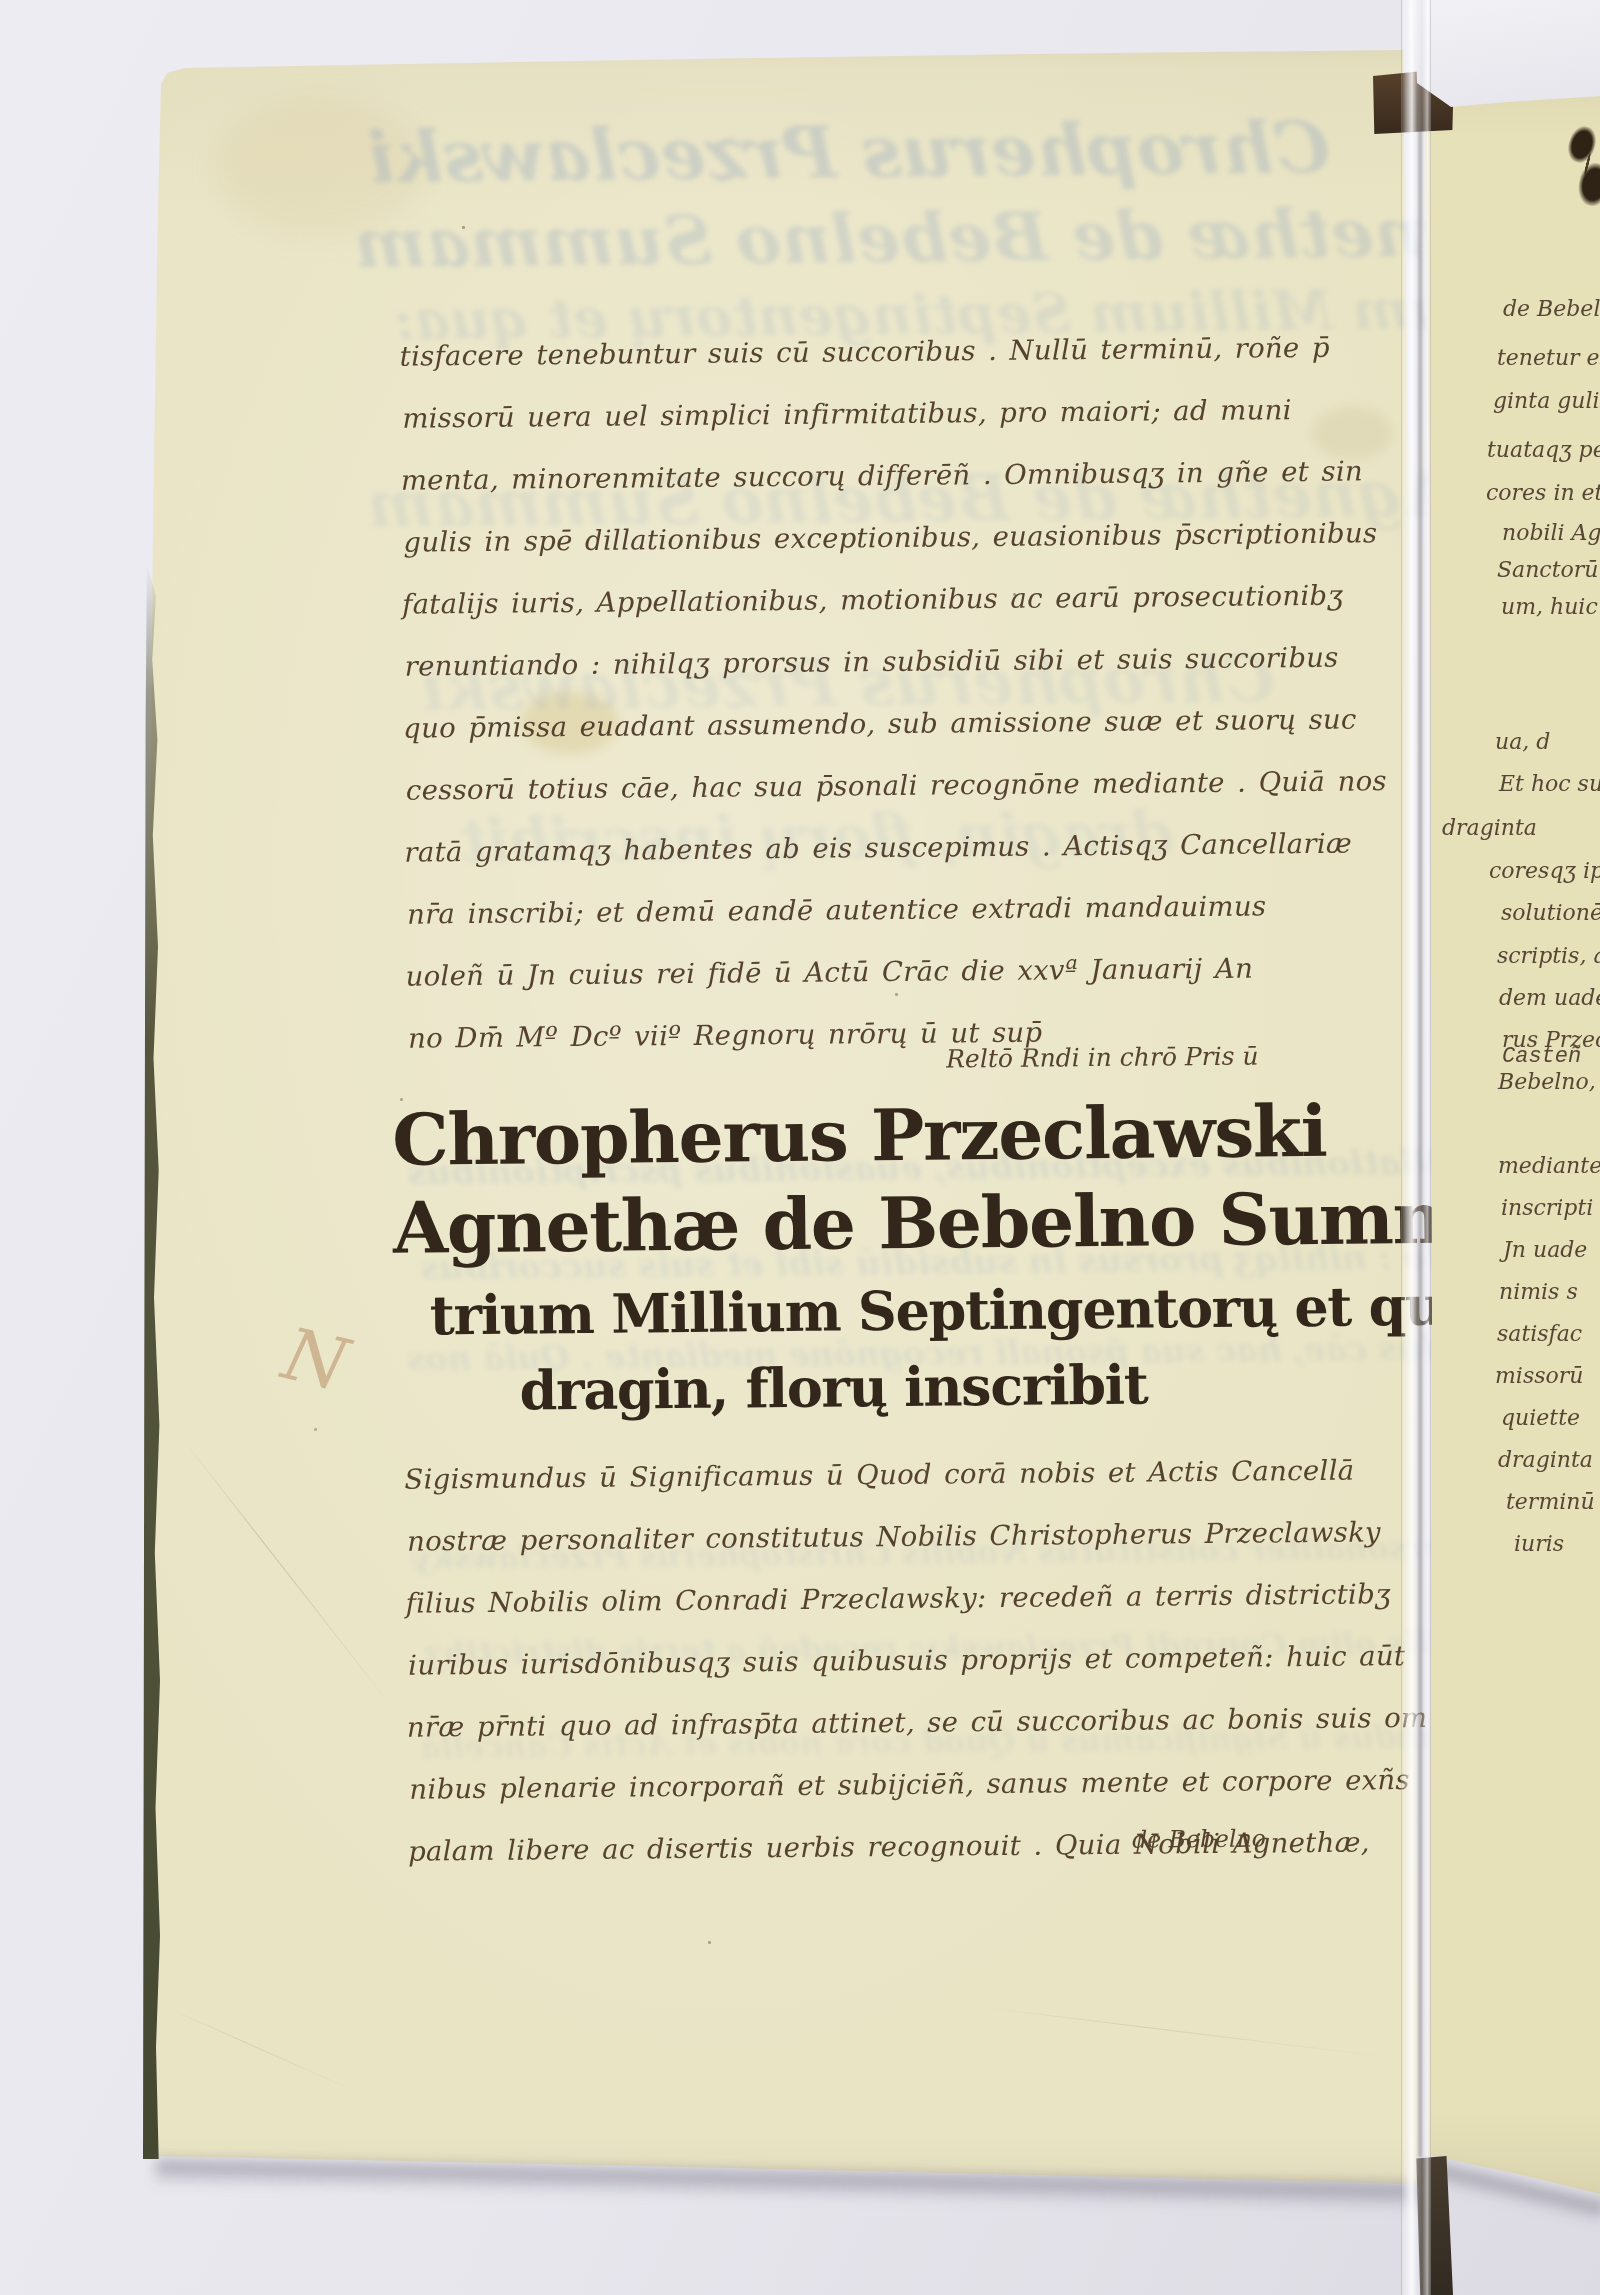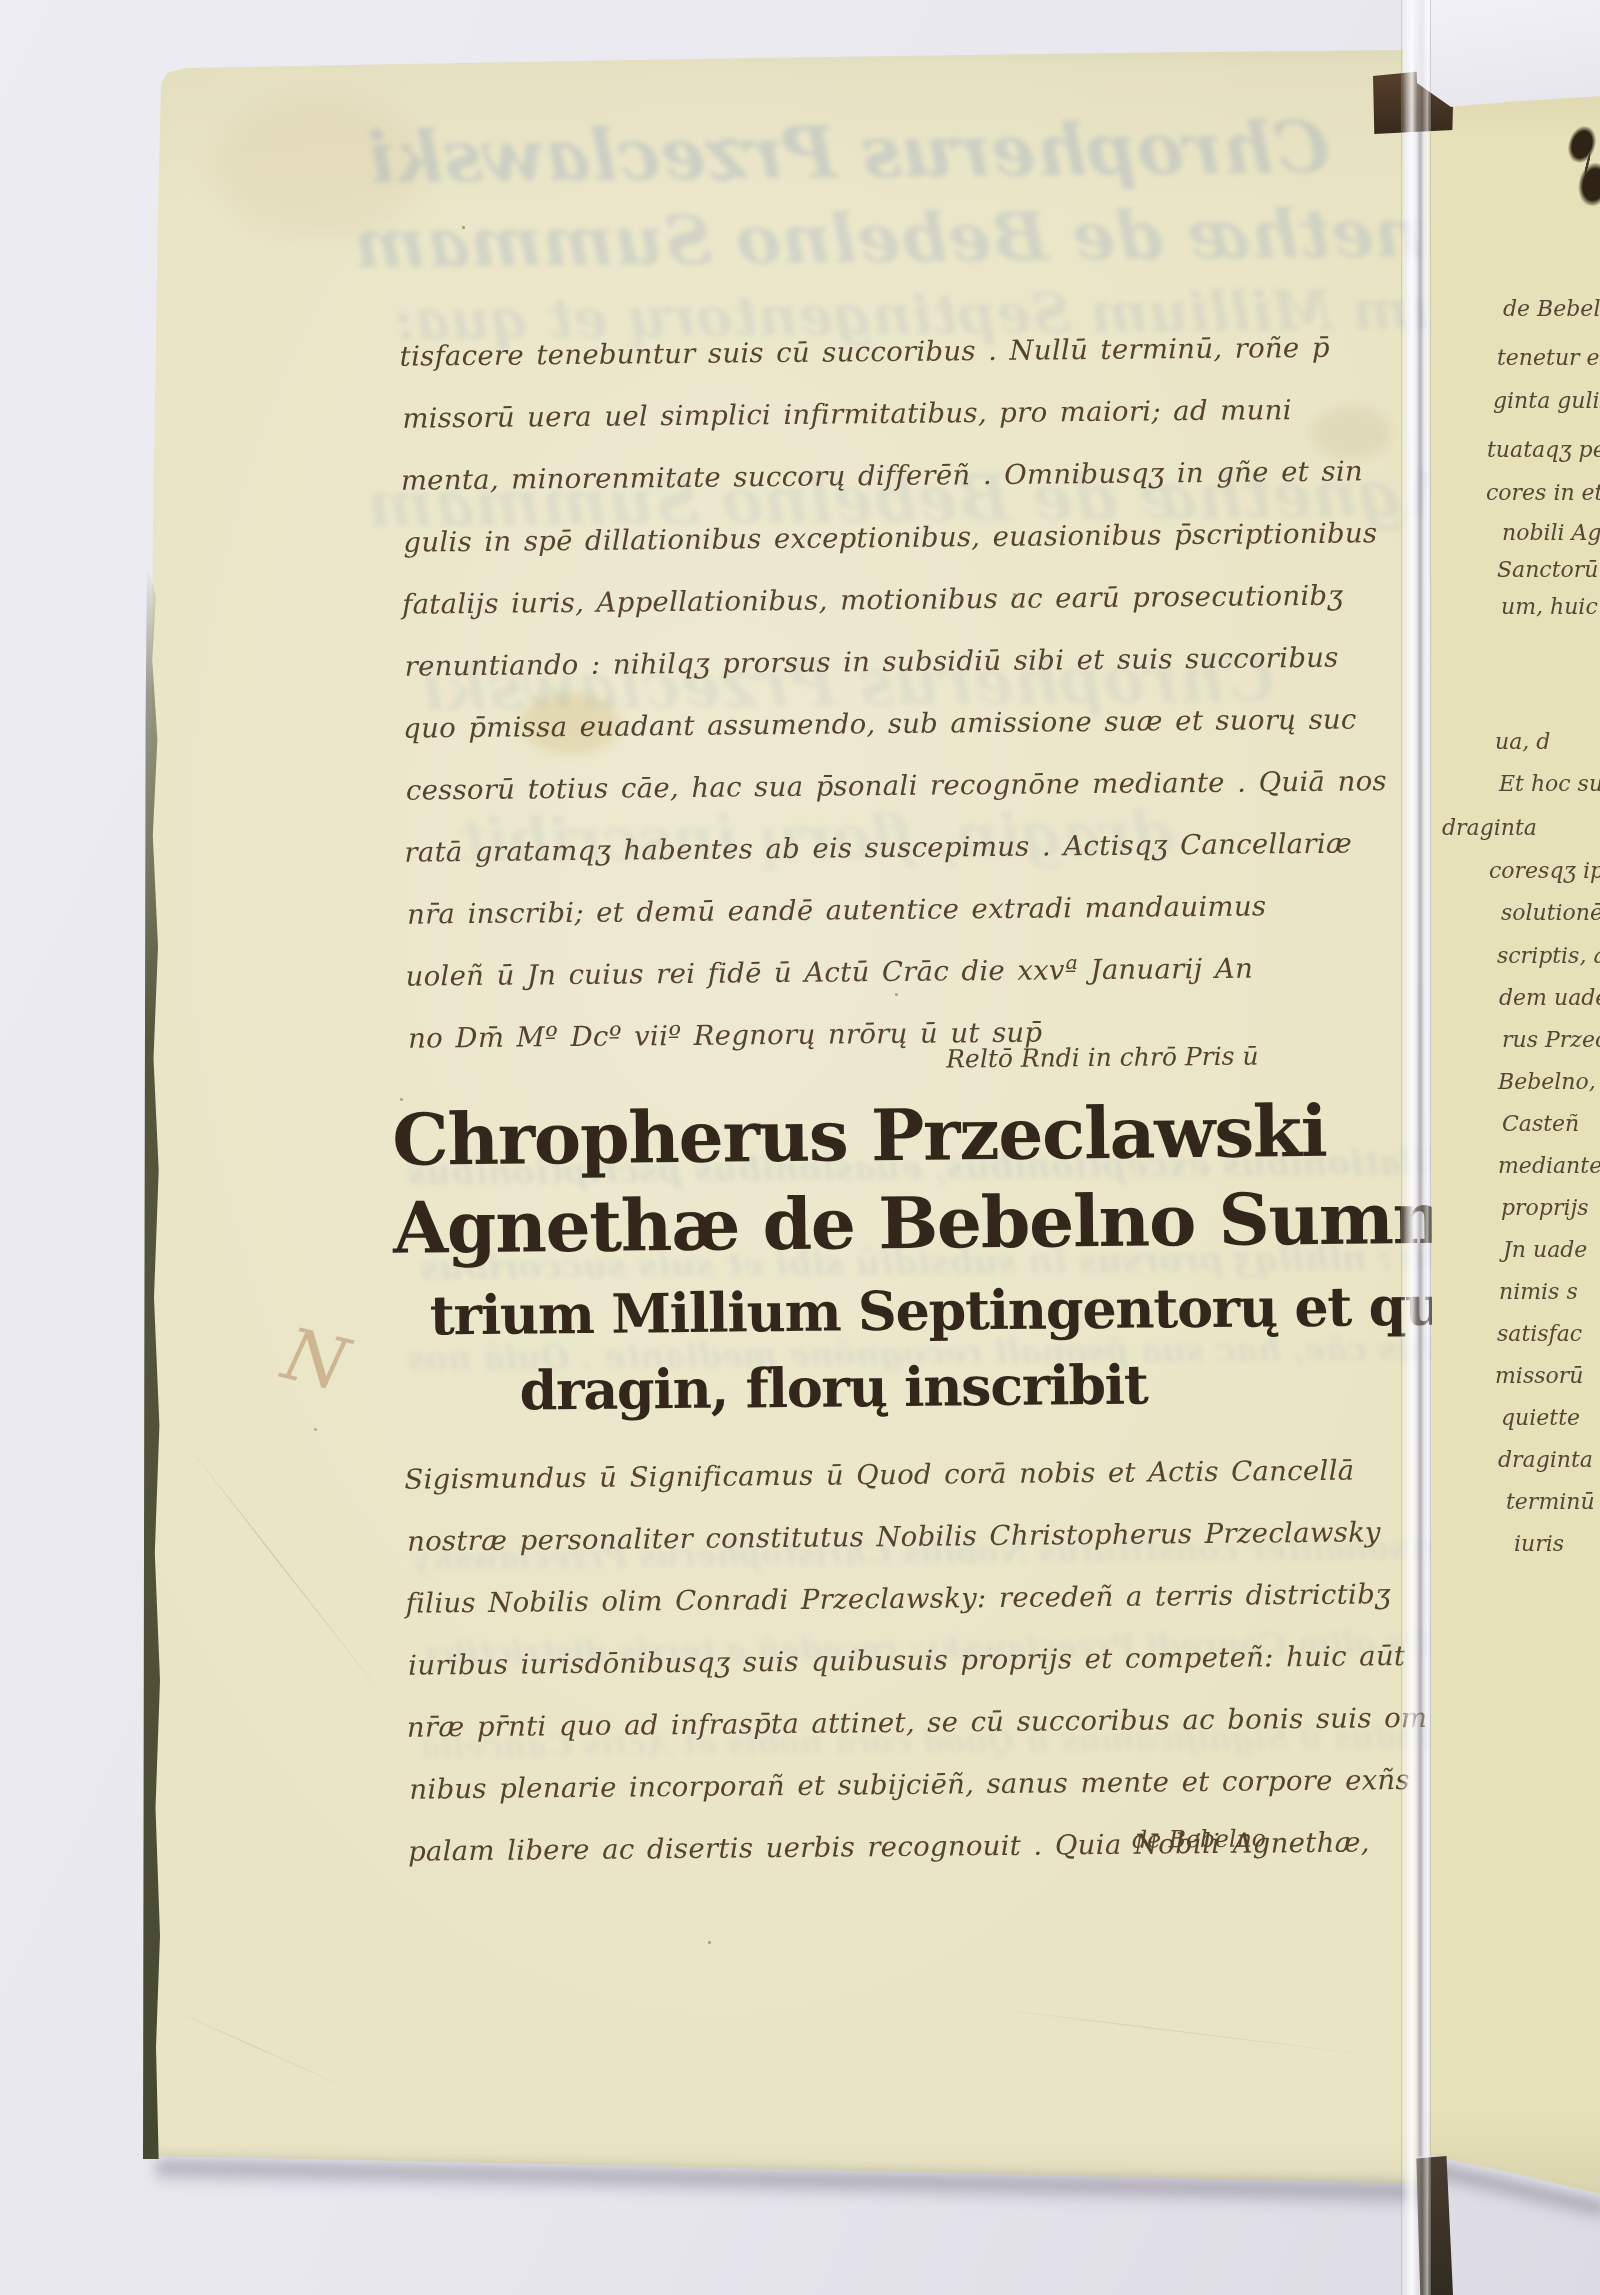--- a/index.html
+++ b/index.html
@@ -181,23 +181,23 @@
   <div class="frag" style="left:1501px;top:594px;">um, huic</div>
   <div class="frag" style="left:1495px;top:729px;">ua, d</div>
   <div class="frag" style="left:1499px;top:771px;">Et hoc su</div>
   <div class="frag" style="left:1442px;top:815px;">draginta</div>
   <div class="frag" style="left:1489px;top:858px;">coresqʒ ip</div>
   <div class="frag" style="left:1501px;top:900px;">solutionē</div>
   <div class="frag" style="left:1497px;top:943px;">scriptis, a</div>
   <div class="frag" style="left:1499px;top:985px;">dem uade</div>
   <div class="frag" style="left:1502px;top:1027px;">rus Przec</div>
   <div class="frag" style="left:1498px;top:1069px;">Bebelno,</div>
-  <div class="frag" style="left:1502px;top:1111px;">Casteñ</div>
+  <div class="frag" style="left:1502px;top:1044px;font-family:Liberation Mono, monospace;">Casteñ</div>
   <div class="frag" style="left:1498px;top:1153px;">mediante</div>
-  <div class="frag" style="left:1501px;top:1195px;">proprijs</div>
+  <div class="frag" style="left:1501px;top:1195px;">inscripti</div>
   <div class="frag" style="left:1503px;top:1237px;">Jn uade</div>
   <div class="frag" style="left:1499px;top:1279px;">nimis s</div>
   <div class="frag" style="left:1497px;top:1321px;">satisfac</div>
   <div class="frag" style="left:1495px;top:1363px;text-align:right;">missorū</div>
   <div class="frag" style="left:1501px;top:1405px;">quiette</div>
   <div class="frag" style="left:1498px;top:1447px;">draginta</div>
   <div class="frag" style="left:1506px;top:1489px;">terminū</div>
   <div class="frag" style="left:1514px;top:1531px;">iuris</div>
 
   <div class="leather-top"></div>

